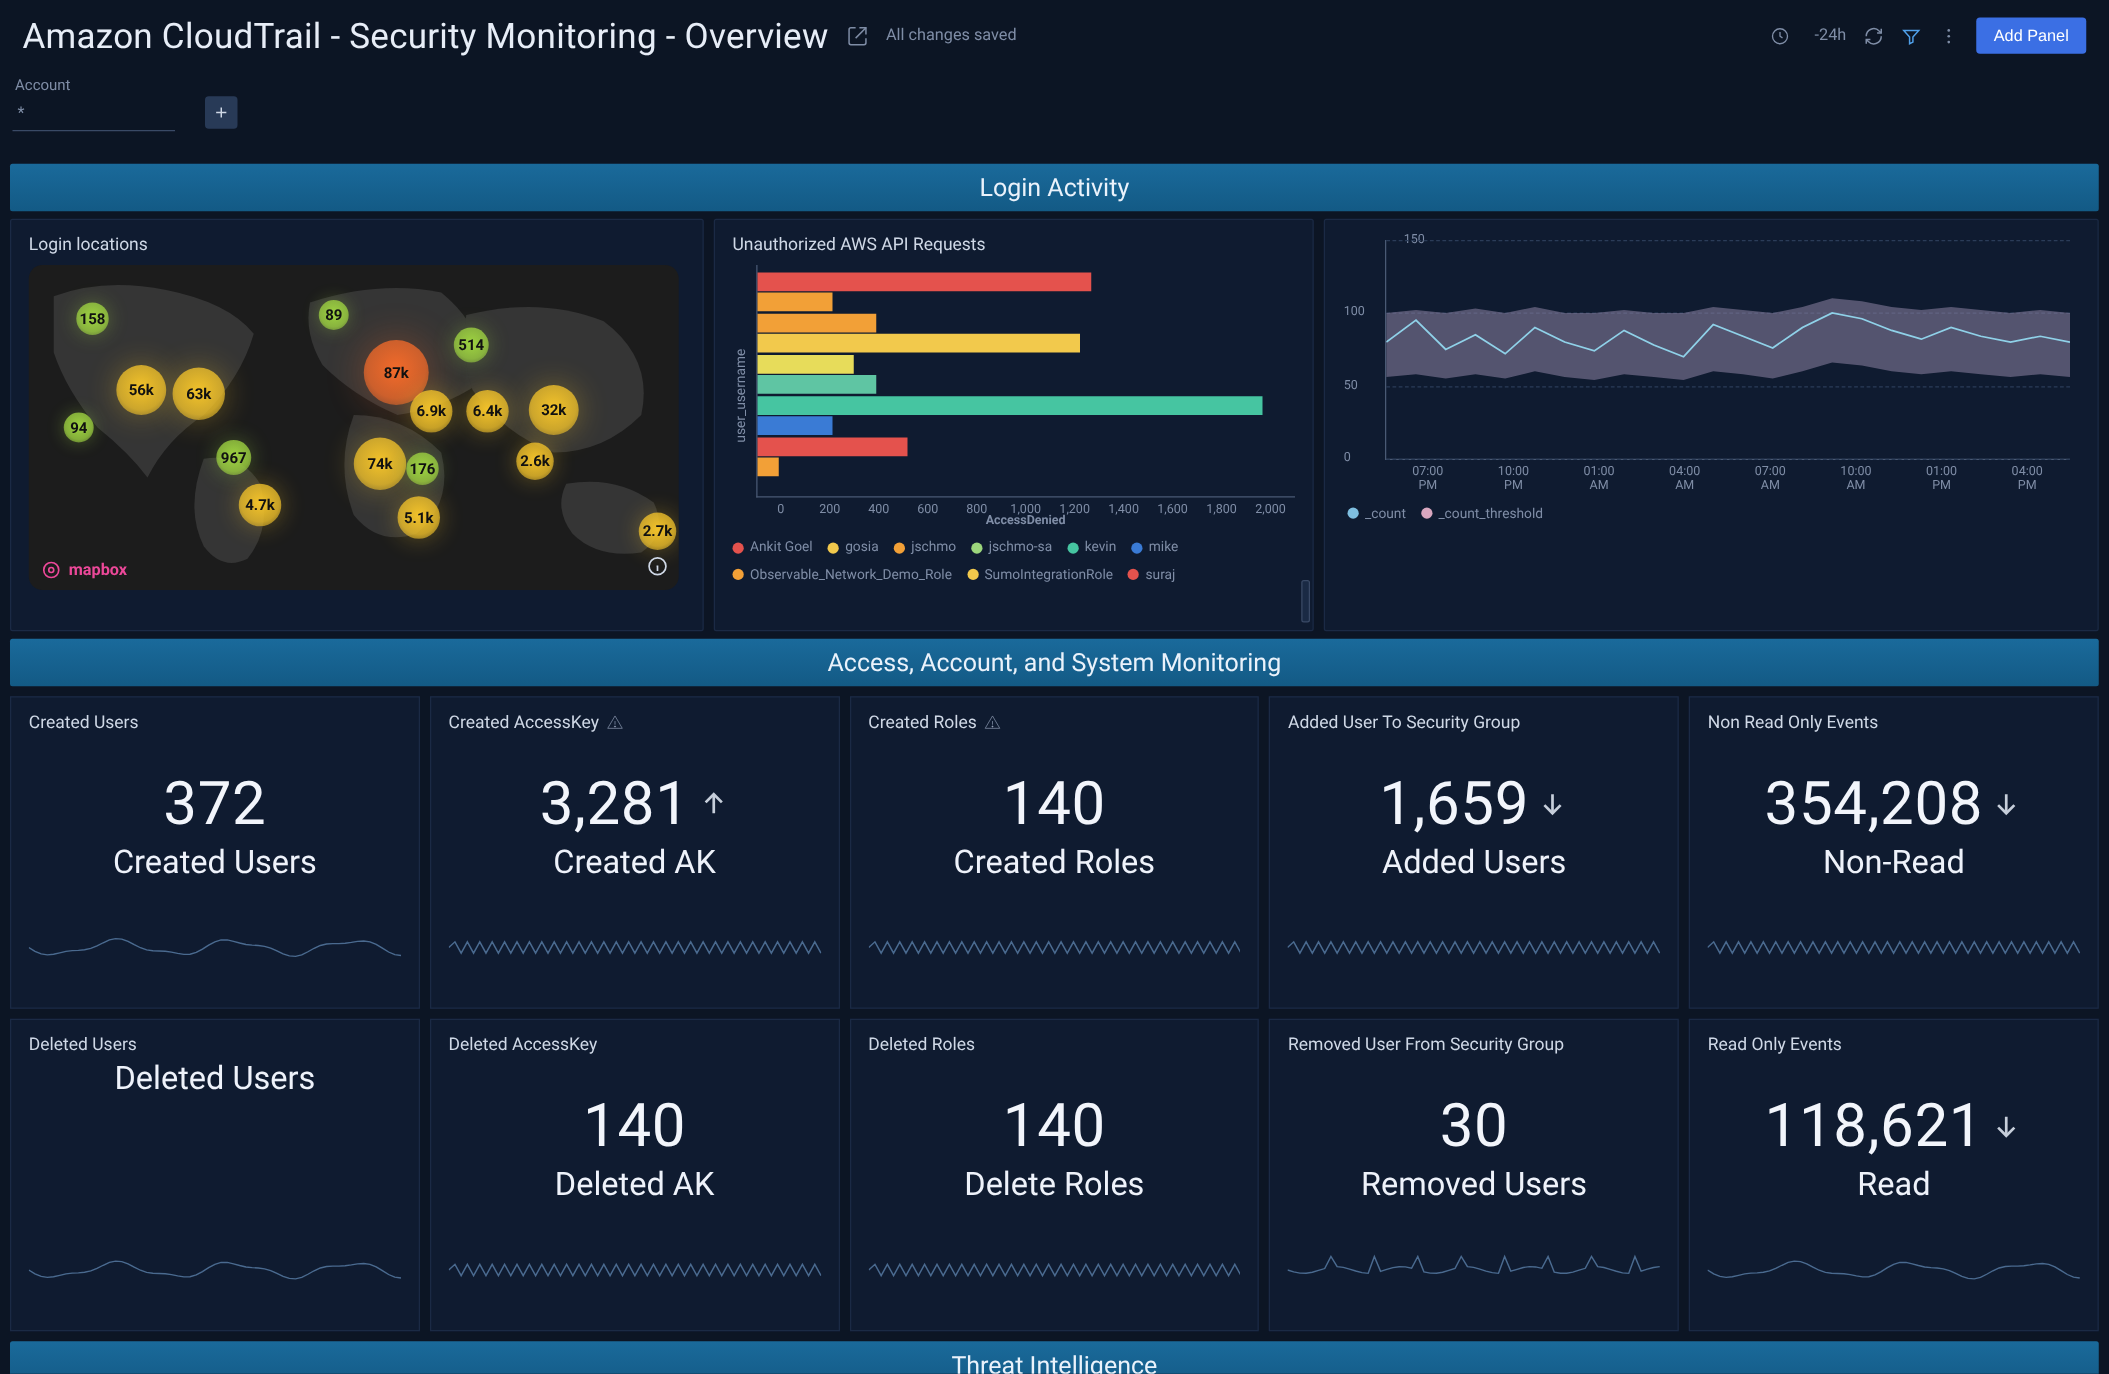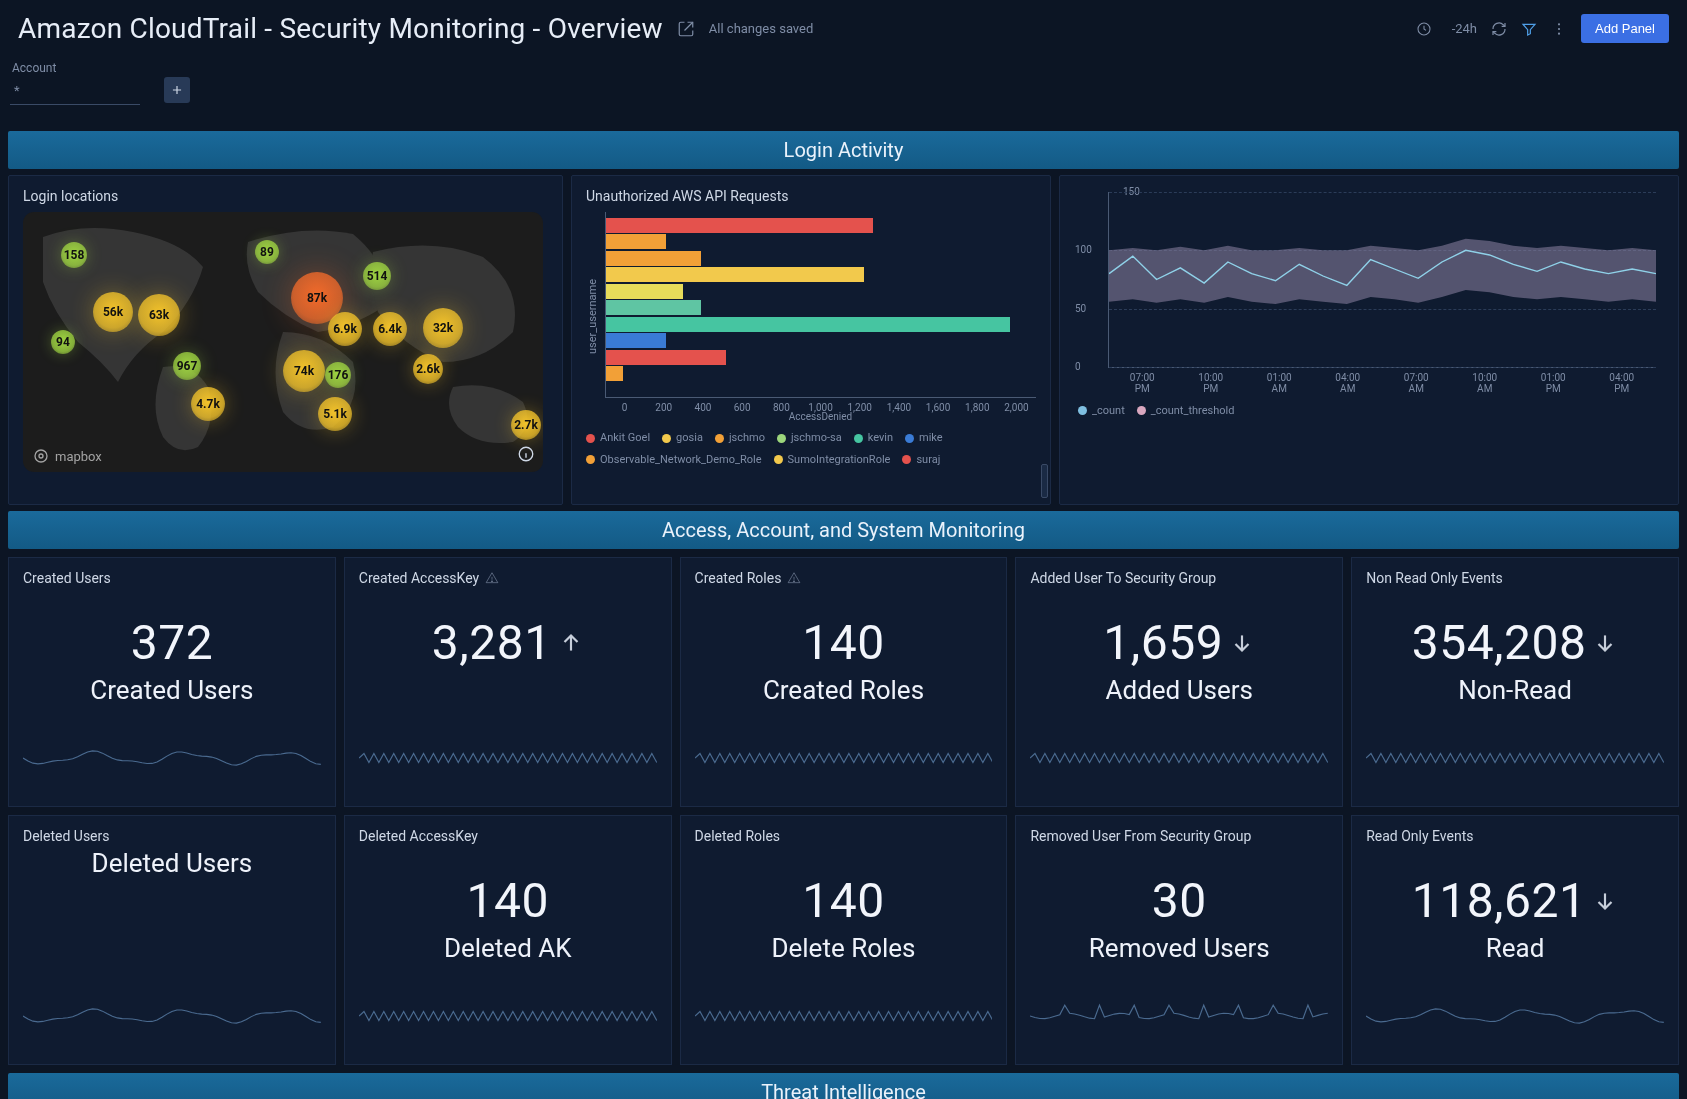--- a/index.html
+++ b/index.html
@@ -121,36 +121,36 @@
     overflow:hidden;
     text-align:right;
   }
   .mapwrap svg.continents{position:absolute;inset:0;width:100%;height:100%;}
   .bubble{
     position:absolute;border-radius:50%;display:flex;align-items:center;justify-content:center;
     font-size:12px;font-weight:700;color:#111;
     box-shadow:0 0 18px 6px rgba(0,0,0,.35) inset;
   }
   .mapbox-badge{
-    position:absolute;left:10px;bottom:8px;color:#a3a3a3;font-size:13px;display:flex;align-items:center;gap:6px;
+    position:absolute;left:10px;bottom:8px;color:#ec4899;font-size:13px;display:flex;align-items:center;gap:6px;font-weight:bold;
   }
   .map-info{
     position:absolute;right:8px;bottom:6px;color:#cfd8e6;
   }
 
   
   .barchart{display:flex;gap:6px;height:210px;}
   .bar-ylabel{writing-mode:vertical-rl;transform:rotate(180deg);font-size:11px;color:var(--muted);align-self:center;}
   .bar-area{flex:1;display:flex;flex-direction:column;}
   .bar-rows{flex:1;position:relative;border-left:1px solid var(--axis);border-bottom:1px solid var(--axis);padding:4px 0;}
   .bar-row{height:15px;margin:1.5px 0;}
   .bar{height:100%;}
   .bar-xaxis{display:flex;justify-content:space-between;font-size:10px;color:var(--muted);padding-top:4px;}
   .bar-xaxis span{flex:1;text-align:center;}
-  .bar-xlabel{font-size:10px;color:var(--muted);text-align:center;margin-top:-2px;}
+  .bar-xlabel{font-size:10px;color:var(--muted);text-align:center;margin-top:-2px;font-weight:bold;}
   .bar-legend{font-size:11px;line-height:20px;color:var(--muted);margin-top:6px;}
   .lg{display:inline-flex;align-items:center;gap:5px;margin-right:12px;}
   .dot{width:9px;height:9px;border-radius:50%;}
   .bar-scroll-thumb{
     position:absolute;right:2px;bottom:6px;width:7px;height:34px;border:1px solid #3a4a66;border-radius:2px;background:#1a2a44;
   }
 
   
   .outlier{height:230px;display:flex;flex-direction:column;}
   .outlier .plot{flex:1;position:relative;border-left:1px solid var(--axis);border-bottom:1px solid var(--axis);margin:4px 8px 0 34px;}
@@ -460,20 +460,21 @@
       </div>
       <div class="bignum">
         <span>3,281</span>
         <span class="trend">
           <svg viewBox="0 0 24 24" fill="none" stroke-width="2">
             <path d="M12 19V5"></path>
             <path d="M6 11l6-6 6 6"></path>
           </svg>
         </span>
       </div>
+      <div class="biglabel">Created AK</div>
       <div class="spark"><svg viewBox="0 0 300 40" preserveAspectRatio="none">
           <path d="M0,20 L5.0,15.0 L10.0,25.0 L15.0,15.0 L20.0,25.0 L25.0,15.0 L30.0,25.0 L35.0,15.0 L40.0,25.0 L45.0,15.0 L50.0,25.0 L55.0,15.0 L60.0,25.0 L65.0,15.0 L70.0,25.0 L75.0,15.0 L80.0,25.0 L85.0,15.0 L90.0,25.0 L95.0,15.0 L100.0,25.0 L105.0,15.0 L110.0,25.0 L115.0,15.0 L120.0,25.0 L125.0,15.0 L130.0,25.0 L135.0,15.0 L140.0,25.0 L145.0,15.0 L150.0,25.0 L155.0,15.0 L160.0,25.0 L165.0,15.0 L170.0,25.0 L175.0,15.0 L180.0,25.0 L185.0,15.0 L190.0,25.0 L195.0,15.0 L200.0,25.0 L205.0,15.0 L210.0,25.0 L215.0,15.0 L220.0,25.0 L225.0,15.0 L230.0,25.0 L235.0,15.0 L240.0,25.0 L245.0,15.0 L250.0,25.0 L255.0,15.0 L260.0,25.0 L265.0,15.0 L270.0,25.0 L275.0,15.0 L280.0,25.0 L285.0,15.0 L290.0,25.0 L295.0,15.0 L300.0,25.0" fill="none" stroke="#4a6a8f" stroke-width="1.2"></path>
         </svg></div>
     </div>
     <div class="metric">
       <div class="title">
         <span>Created Roles</span>
         <span class="warn-ico">
           <svg viewBox="0 0 24 24">
             <path d="M12 3 2 20h20z"></path>

